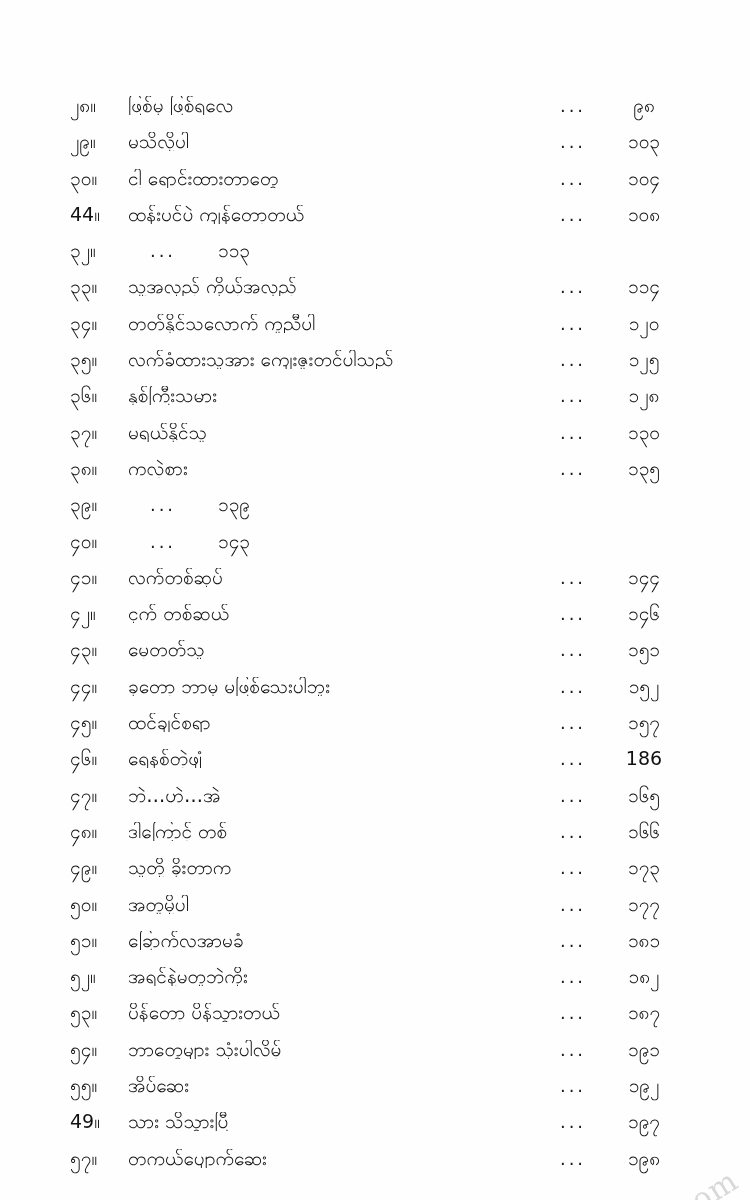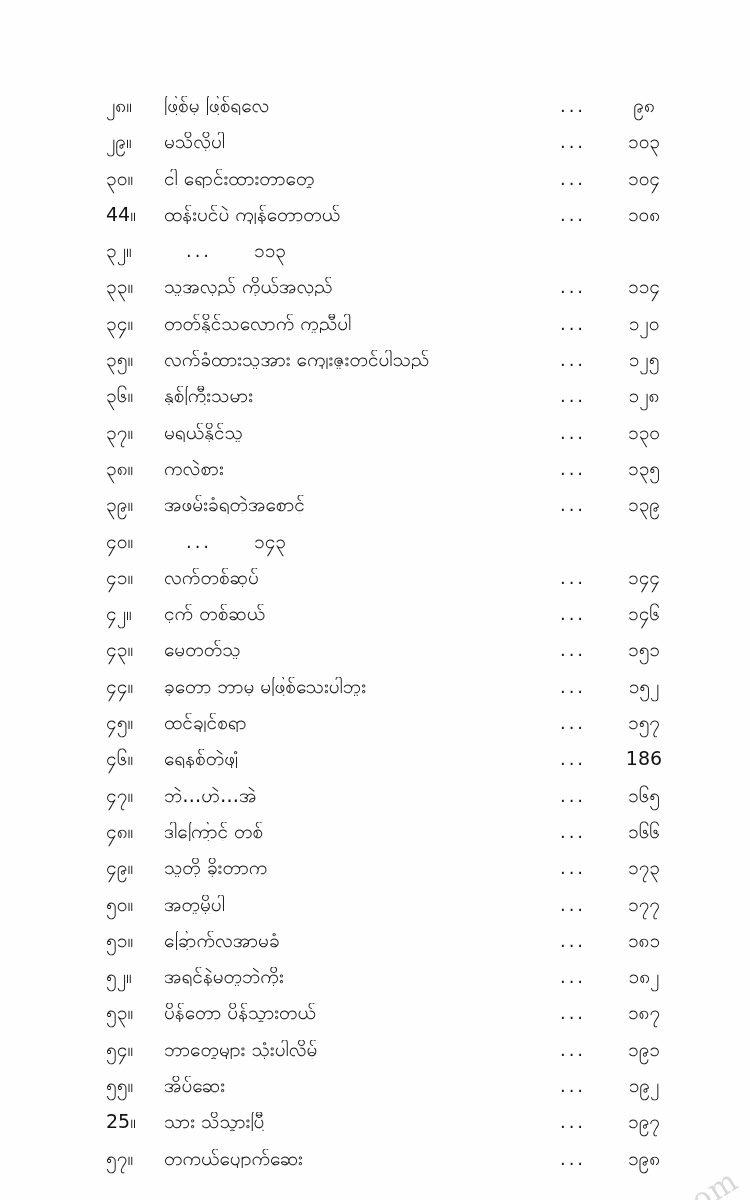--- a/index.html
+++ b/index.html
@@ -28,21 +28,20 @@
     top: 96px;
     width: 610px;
   }
   .toc-row {
     display: flex;
     align-items: baseline;
     height: 36.3px;
     font-size: 19px;
     color: #111111;
     line-height: 1;
-    margin-left: 36px;
   }
   .num {
     width: 58px;
     flex: 0 0 58px;
     text-align: left;
     white-space: nowrap;
     letter-spacing: 0px;
   }
   .title {
     flex: 1 1 auto;
@@ -141,21 +140,20 @@
         <span class="pageno">၁၃၀</span>
       </div>
       <div class="toc-row">
         <span class="num">၃၈။</span>
         <span class="title">ကလဲ့စား</span>
         <span class="dots">...</span>
         <span class="pageno">၁၃၅</span>
       </div>
       <div class="toc-row">
         <span class="num">၃၉။</span>
-        <span class="title">အဖမ်းခံရတဲ့အစောင့်</span>
         <span class="dots">...</span>
         <span class="pageno">၁၃၉</span>
       </div>
       <div class="toc-row">
         <span class="num">၄၀။</span>
         <span class="dots">...</span>
         <span class="pageno">၁၄၃</span>
       </div>
       <div class="toc-row">
         <span class="num">၄၁။</span>
@@ -241,21 +239,21 @@
         <span class="dots">...</span>
         <span class="pageno">၁၉၁</span>
       </div>
       <div class="toc-row">
         <span class="num">၅၅။</span>
         <span class="title">အိပ်ဆေး</span>
         <span class="dots">...</span>
         <span class="pageno">၁၉၂</span>
       </div>
       <div class="toc-row">
-        <span class="num">25။</span>
+        <span class="num">49။</span>
         <span class="title">သား သိသွားပြီ</span>
         <span class="dots">...</span>
         <span class="pageno">၁၉၇</span>
       </div>
       <div class="toc-row">
         <span class="num">၅၇။</span>
         <span class="title">တကယ်ပျောက်ဆေး</span>
         <span class="dots">...</span>
         <span class="pageno">၁၉၈</span>
       </div>

